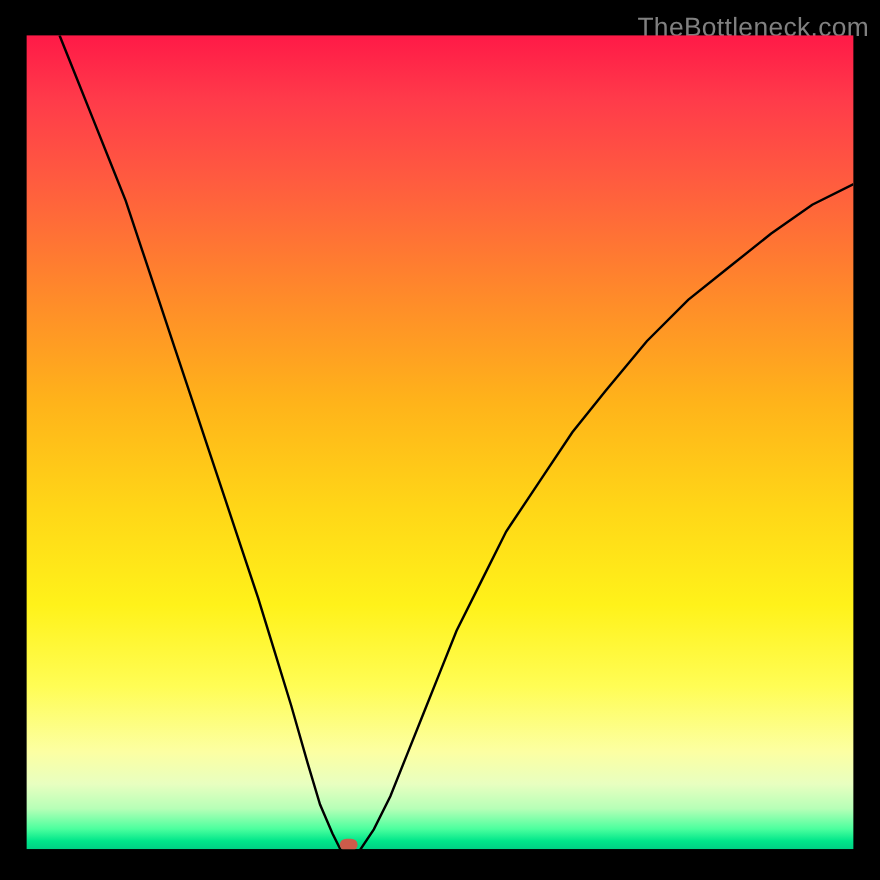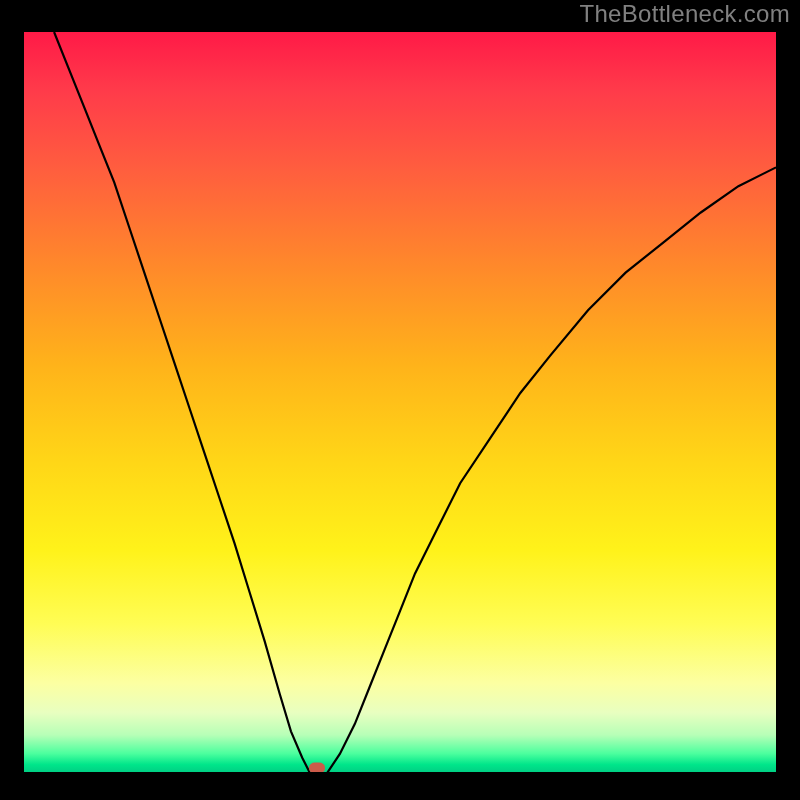--- a/index.html
+++ b/index.html
@@ -46,21 +46,21 @@
   .dot {
     position: absolute;
     width: 16px;
     height: 11px;
     border-radius: 6px / 5px;
     background: #cc5b4a;
     transform: translate(-50%, -50%);
   }
   .watermark {
     position: absolute;
-    top: 0;
+    top: 12px;
     right: 10px;
     color: #808080;
     font-size: 24px;
     letter-spacing: 0.3px;
   }
 </style>
 </head>
 <body>
 
 <div class="watermark">TheBottleneck.com</div>

